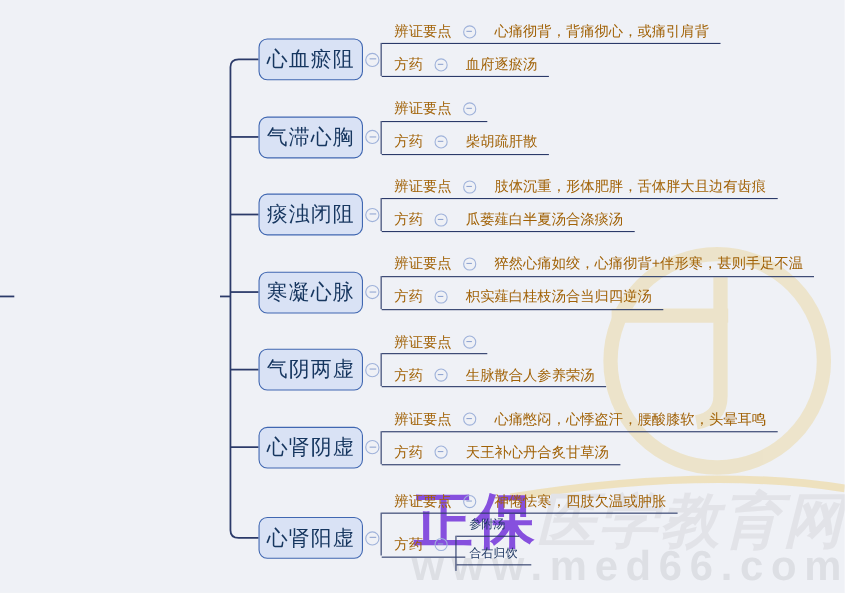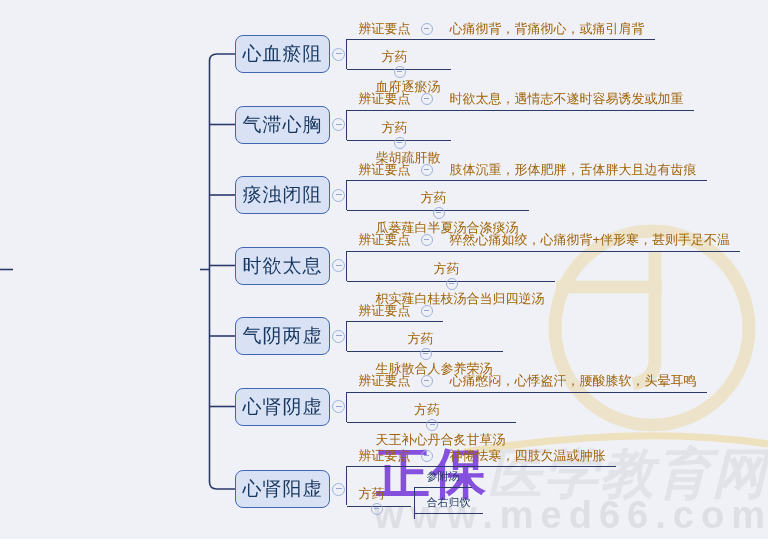--- a/index.html
+++ b/index.html
@@ -34,21 +34,21 @@
   .minus::after{content:"";position:absolute;left:2.5px;right:2.5px;top:50%;margin-top:-1px;
                 border-top:1.4px solid #93A7D2;}
   .minus.sm{width:12px;height:12px;flex:0 0 12px;}
   .collapse-box{position:absolute;left:332px;top:calc(var(--c) - 6.5px);}
   .bracket{position:absolute;left:346px;top:calc(var(--c) - 15px);height:30px;width:0;
            border-left:1.6px solid #2B3A69;}
   .row{position:absolute;left:346.5px;height:21px;border-bottom:1.6px solid #2B3A69;
        display:flex;align-items:center;white-space:nowrap;
        padding:0 10px 0 12px;font-size:13px;color:#a16207;}
   .row1{top:calc(var(--c) - 36px);}
-  .row2{top:calc(var(--c) - 6px);flex-direction:column;}
+  .row2{top:calc(var(--c) - 6px);}
   .rlabel{margin-right:10px;}
   .rtext{margin-left:17px;}
 
   
   .b7 .row1{top:445px;}
   .b7 .bracket{top:466px;height:39px;}
   .b7 .row2{top:484.5px;padding-right:16px;}
   .b7 .bracket2{position:absolute;left:414px;top:487px;height:32px;width:0;
                 border-left:1.6px solid #2B3A69;}
   .b7 .crow{position:absolute;left:414.5px;height:21px;border-bottom:1.6px solid #2B3A69;
@@ -109,21 +109,20 @@
 
   <div class="branch" style="--c:124.5px">
     <div class="nbox">
         <span>气滞心胸</span>
       </div>
     <span class="minus collapse-box"></span>
     <div class="bracket"></div>
     <div class="row row1">
       <span class="rlabel">辨证要点</span>
       <span class="minus sm"></span>
-      <span class="rtext">时欲太息，遇情志不遂时容易诱发或加重</span>
     </div>
     <div class="row row2">
       <span class="rlabel">方药</span>
       <span class="minus sm"></span>
       <span class="rtext">柴胡疏肝散</span>
     </div>
   </div>
 
   <div class="branch" style="--c:195px">
     <div class="nbox">
@@ -138,21 +137,21 @@
     </div>
     <div class="row row2">
       <span class="rlabel">方药</span>
       <span class="minus sm"></span>
       <span class="rtext">瓜蒌薤白半夏汤合涤痰汤</span>
     </div>
   </div>
 
   <div class="branch" style="--c:265.5px">
     <div class="nbox">
-        <span>时欲太息</span>
+        <span>寒凝心脉</span>
       </div>
     <span class="minus collapse-box"></span>
     <div class="bracket"></div>
     <div class="row row1">
       <span class="rlabel">辨证要点</span>
       <span class="minus sm"></span>
       <span class="rtext">猝然心痛如绞，心痛彻背+伴形寒，甚则手足不温</span>
     </div>
     <div class="row row2">
       <span class="rlabel">方药</span>

